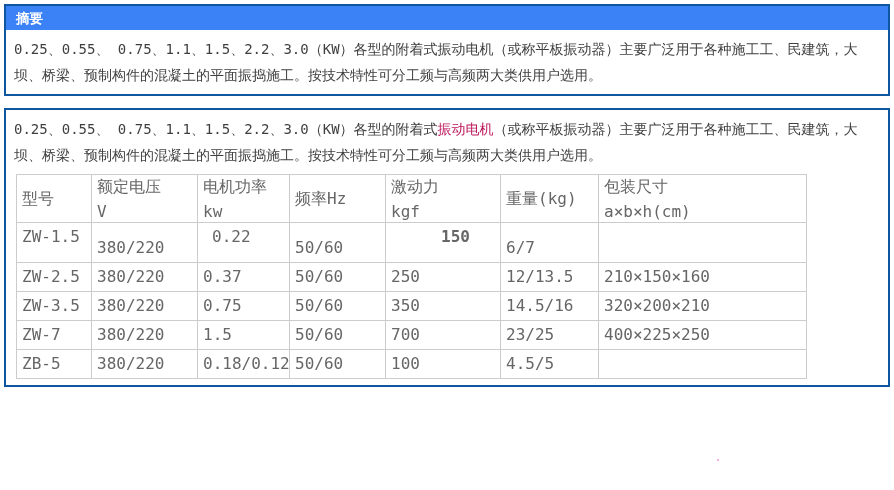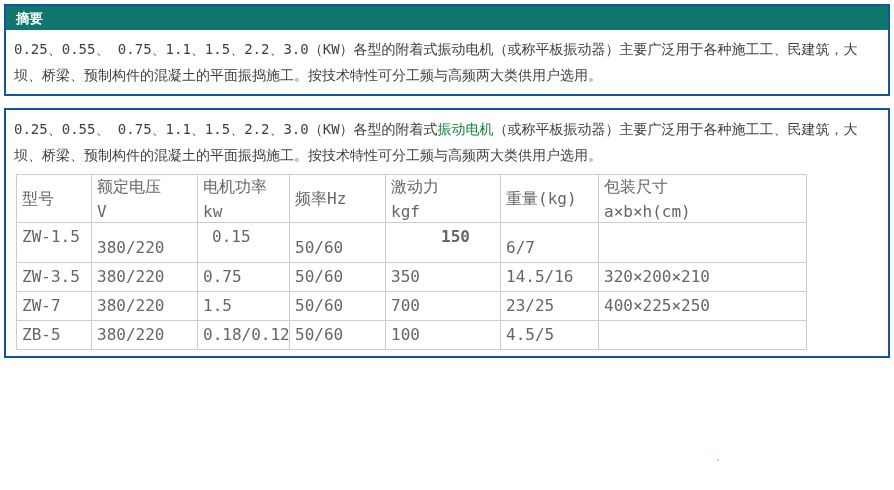--- a/index.html
+++ b/index.html
@@ -10,37 +10,37 @@
     position: relative;
     overflow: hidden;
   }
   .section {
     margin: 0 4px;
     border: 2px solid #0e56a0;
     background: #ffffff;
   }
   .section-first { margin-top: 4px; margin-bottom: 12px; }
   .section-header {
-    background: #0f766e;
+    background: #3b82f6;
     color: #ffffff;
     height: 24px;
     line-height: 24px;
     padding-left: 10px;
     font-size: 13.5px;
     font-weight: bold;
     font-family: "DejaVu Sans", "Liberation Sans", sans-serif;
   }
   .section-body {
     padding: 6px 10px 6px 8px;
     color: #3f3f3f;
     font-size: 14px;
     line-height: 26px;
   }
   .intro-link {
-    color: #15803d;
+    color: #be185d;
     text-decoration: none;
     cursor: pointer;
   }
   .spec-table {
     border-collapse: collapse;
     table-layout: fixed;
     width: 790px;
     margin: 6px 0 0 2px;
     font-size: 16px;
     color: #666666;
@@ -120,25 +120,34 @@
           <th>
               <span class="hl1">包装尺寸</span>
               <span class="hl2">a×b×h(cm)</span>
             </th>
         </tr>
       </thead>
       <tbody>
         <tr class="row-tall">
           <td class="va-top">ZW-1.5</td>
           <td>380/220</td>
-          <td class="va-top cell-power">0.15</td>
+          <td class="va-top cell-power">0.22</td>
           <td>50/60</td>
           <td class="va-top cell-force">150</td>
           <td>6/7</td>
           <td></td>
+        </tr>
+        <tr>
+          <td>ZW-2.5</td>
+          <td>380/220</td>
+          <td>0.37</td>
+          <td>50/60</td>
+          <td>250</td>
+          <td>12/13.5</td>
+          <td>210×150×160</td>
         </tr>
         <tr>
           <td>ZW-3.5</td>
           <td>380/220</td>
           <td>0.75</td>
           <td>50/60</td>
           <td>350</td>
           <td>14.5/16</td>
           <td>320×200×210</td>
         </tr>

